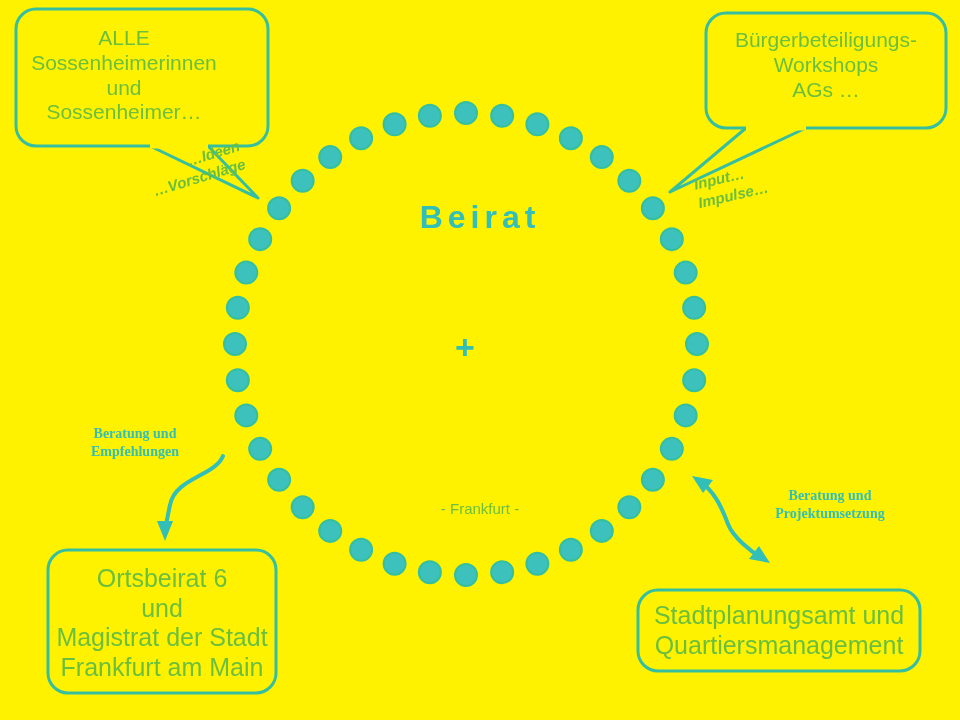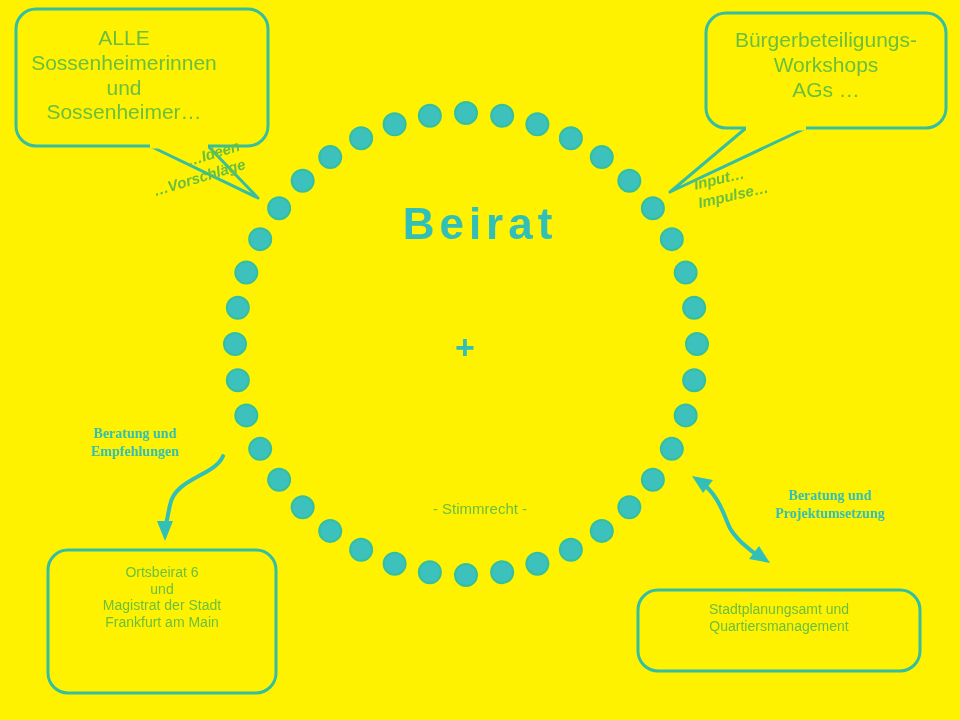--- a/index.html
+++ b/index.html
@@ -14,29 +14,29 @@
   svg.layer{position:absolute;left:0;top:0;width:960px;height:720px;pointer-events:none;}
 
   .bubble-text, .box-text{
     position:absolute;
     text-align:center;
     color:#6BBF3F;
     line-height:1.18;
     white-space:pre-line;
   }
   .bubble-text{font-size:21px;}
-  .box-text{font-size:14px;text-align:center;}
+  .box-text{font-size:25px;text-align:center;}
 
   #title-beirat{
     position:absolute;
     left:0;right:0;
     top:199px;
     text-align:center;
     color:#31BFB8;
-    font-size:44px;
+    font-size:32px;
     font-weight:bold;
     letter-spacing:5px;
   }
 
   .center-col{
     position:absolute;
     color:#6BBF3F;
     font-size:20px;
     line-height:1.42;
     text-align:center;
@@ -171,21 +171,21 @@
 
   <div class="tiny-label" id="lbl-input">Input…
 Impulse…</div>
 
   <div id="title-beirat">Beirat</div>
 
 
   <div id="plus-sign">+</div>
 
 
-  <div id="stimmrecht">- Stimmrecht -</div>
+  <div id="stimmrecht">- Frankfurt -</div>
 
   <div class="arrow-label" id="lbl-beratung-empfehlungen">Beratung und
 Empfehlungen</div>
 
   <div class="arrow-label" id="lbl-beratung-projekt">Beratung und
 Projektumsetzung</div>
 
   <div class="box-text" style="left:48px;top:564px;width:228px;">Ortsbeirat 6
 und
 Magistrat der Stadt

